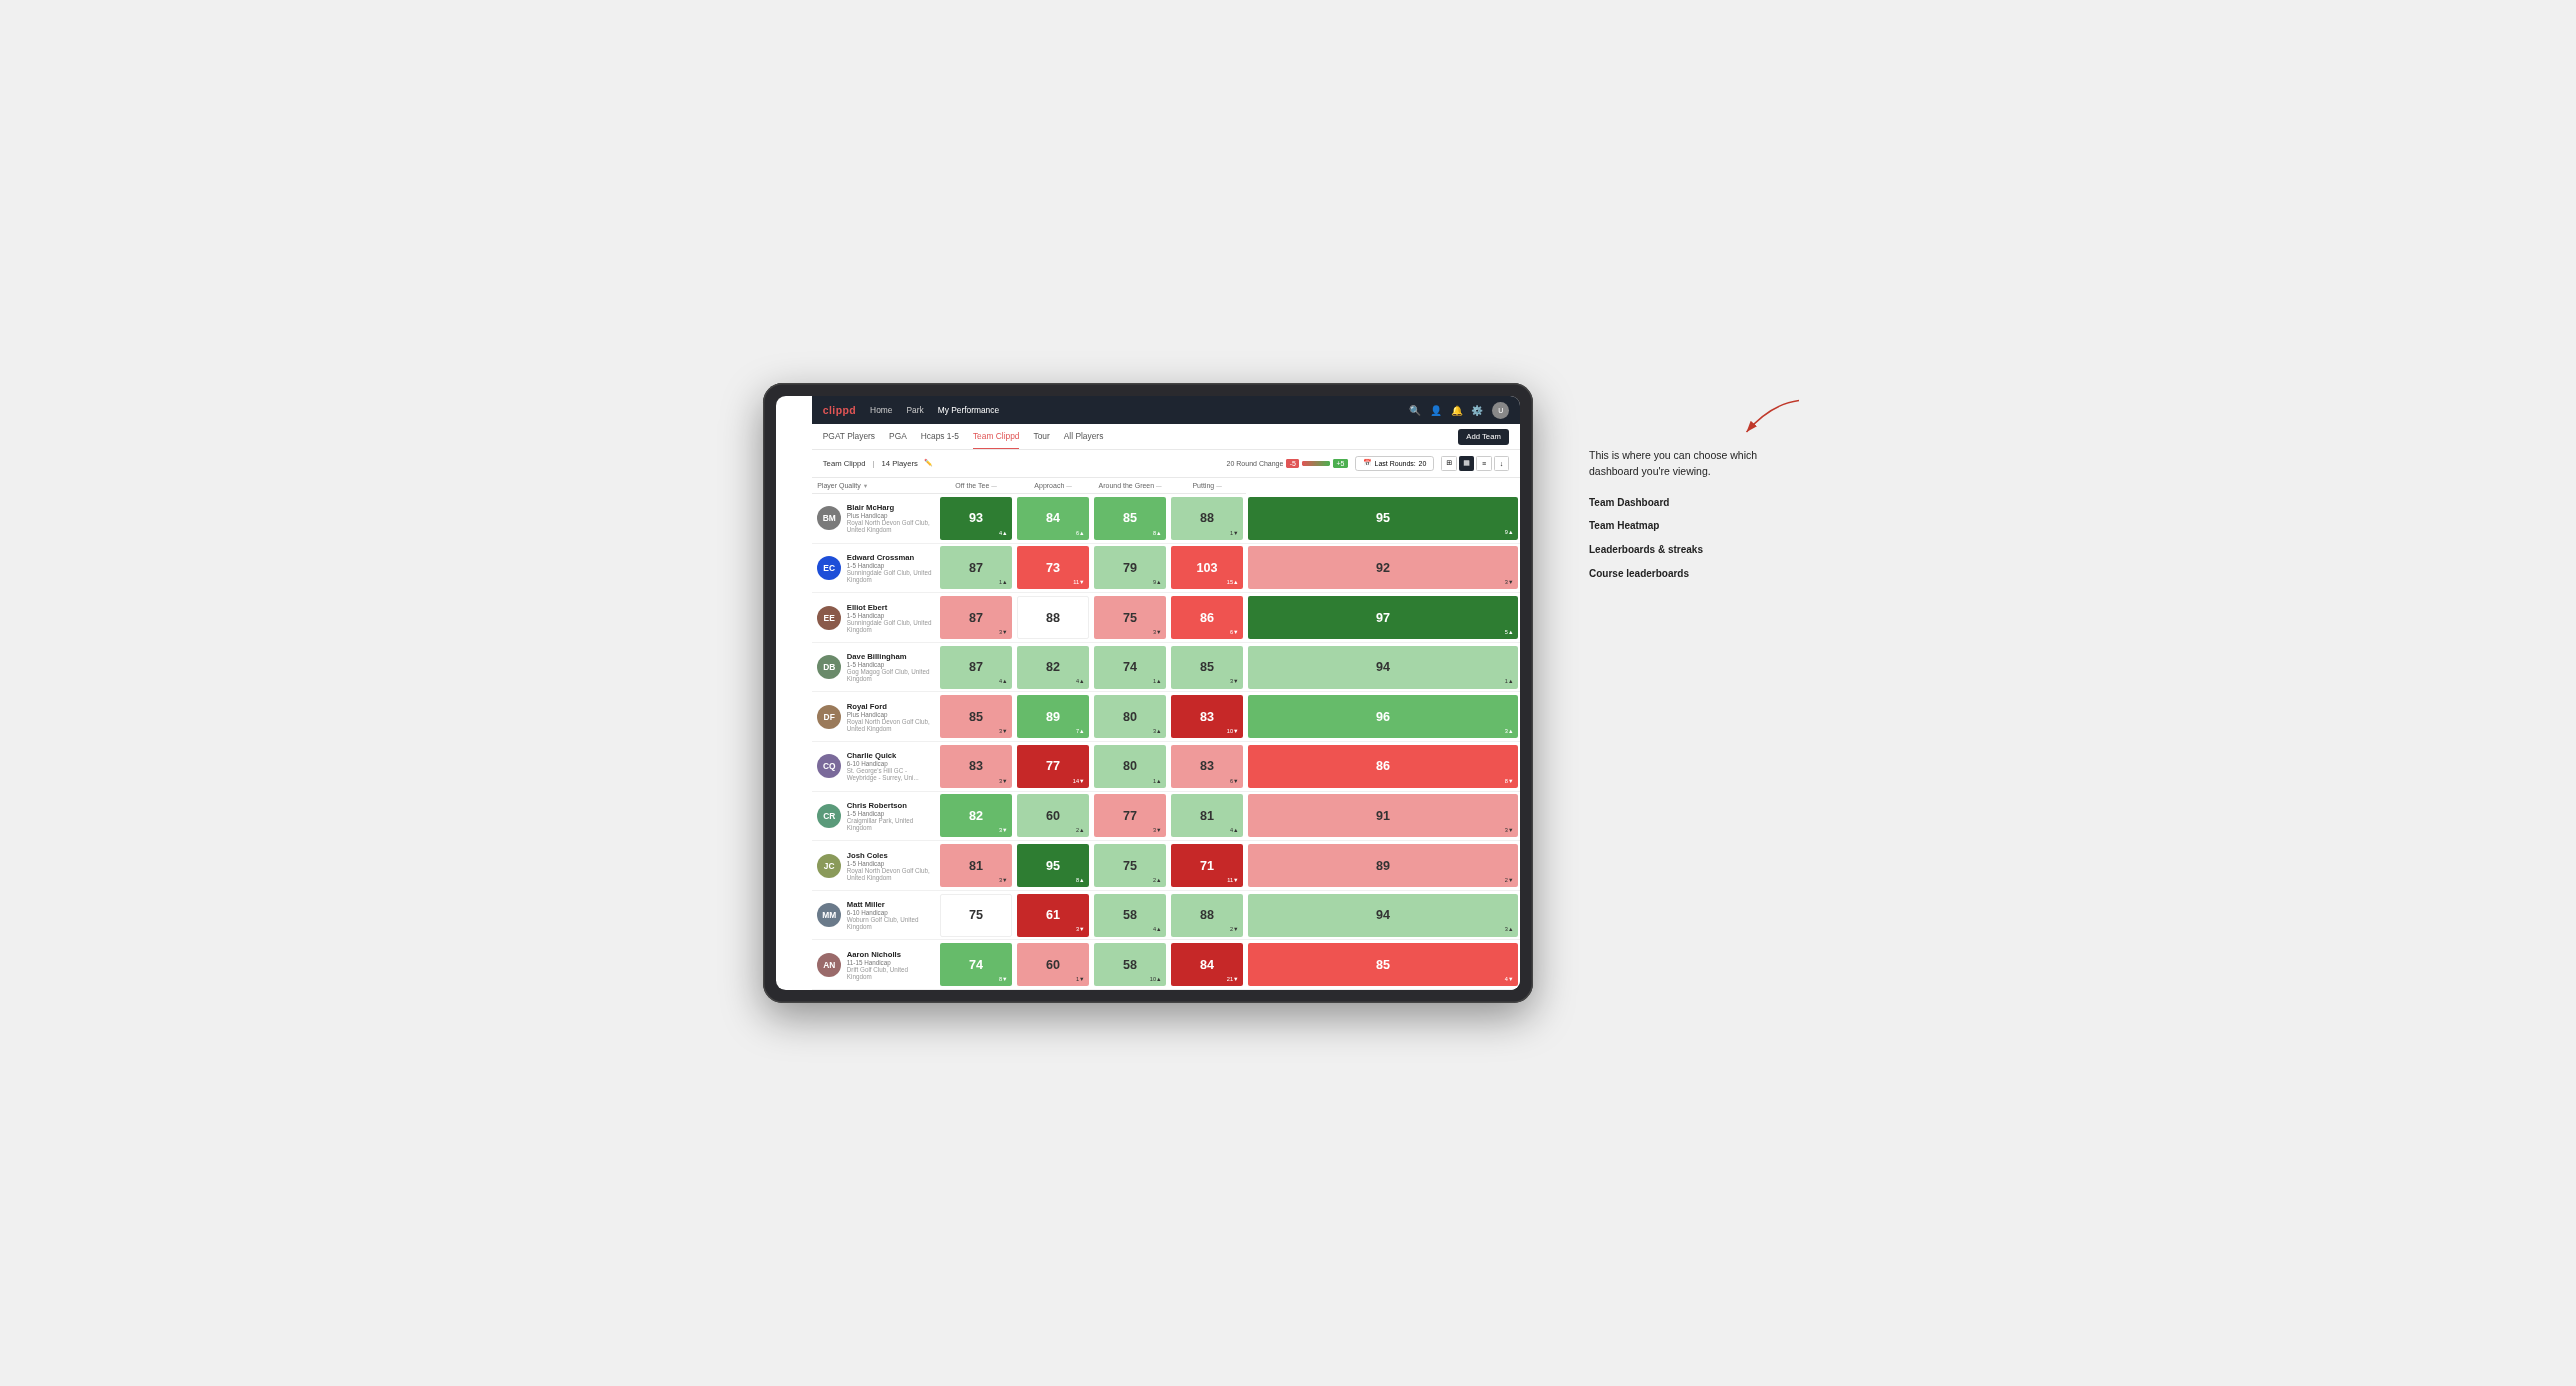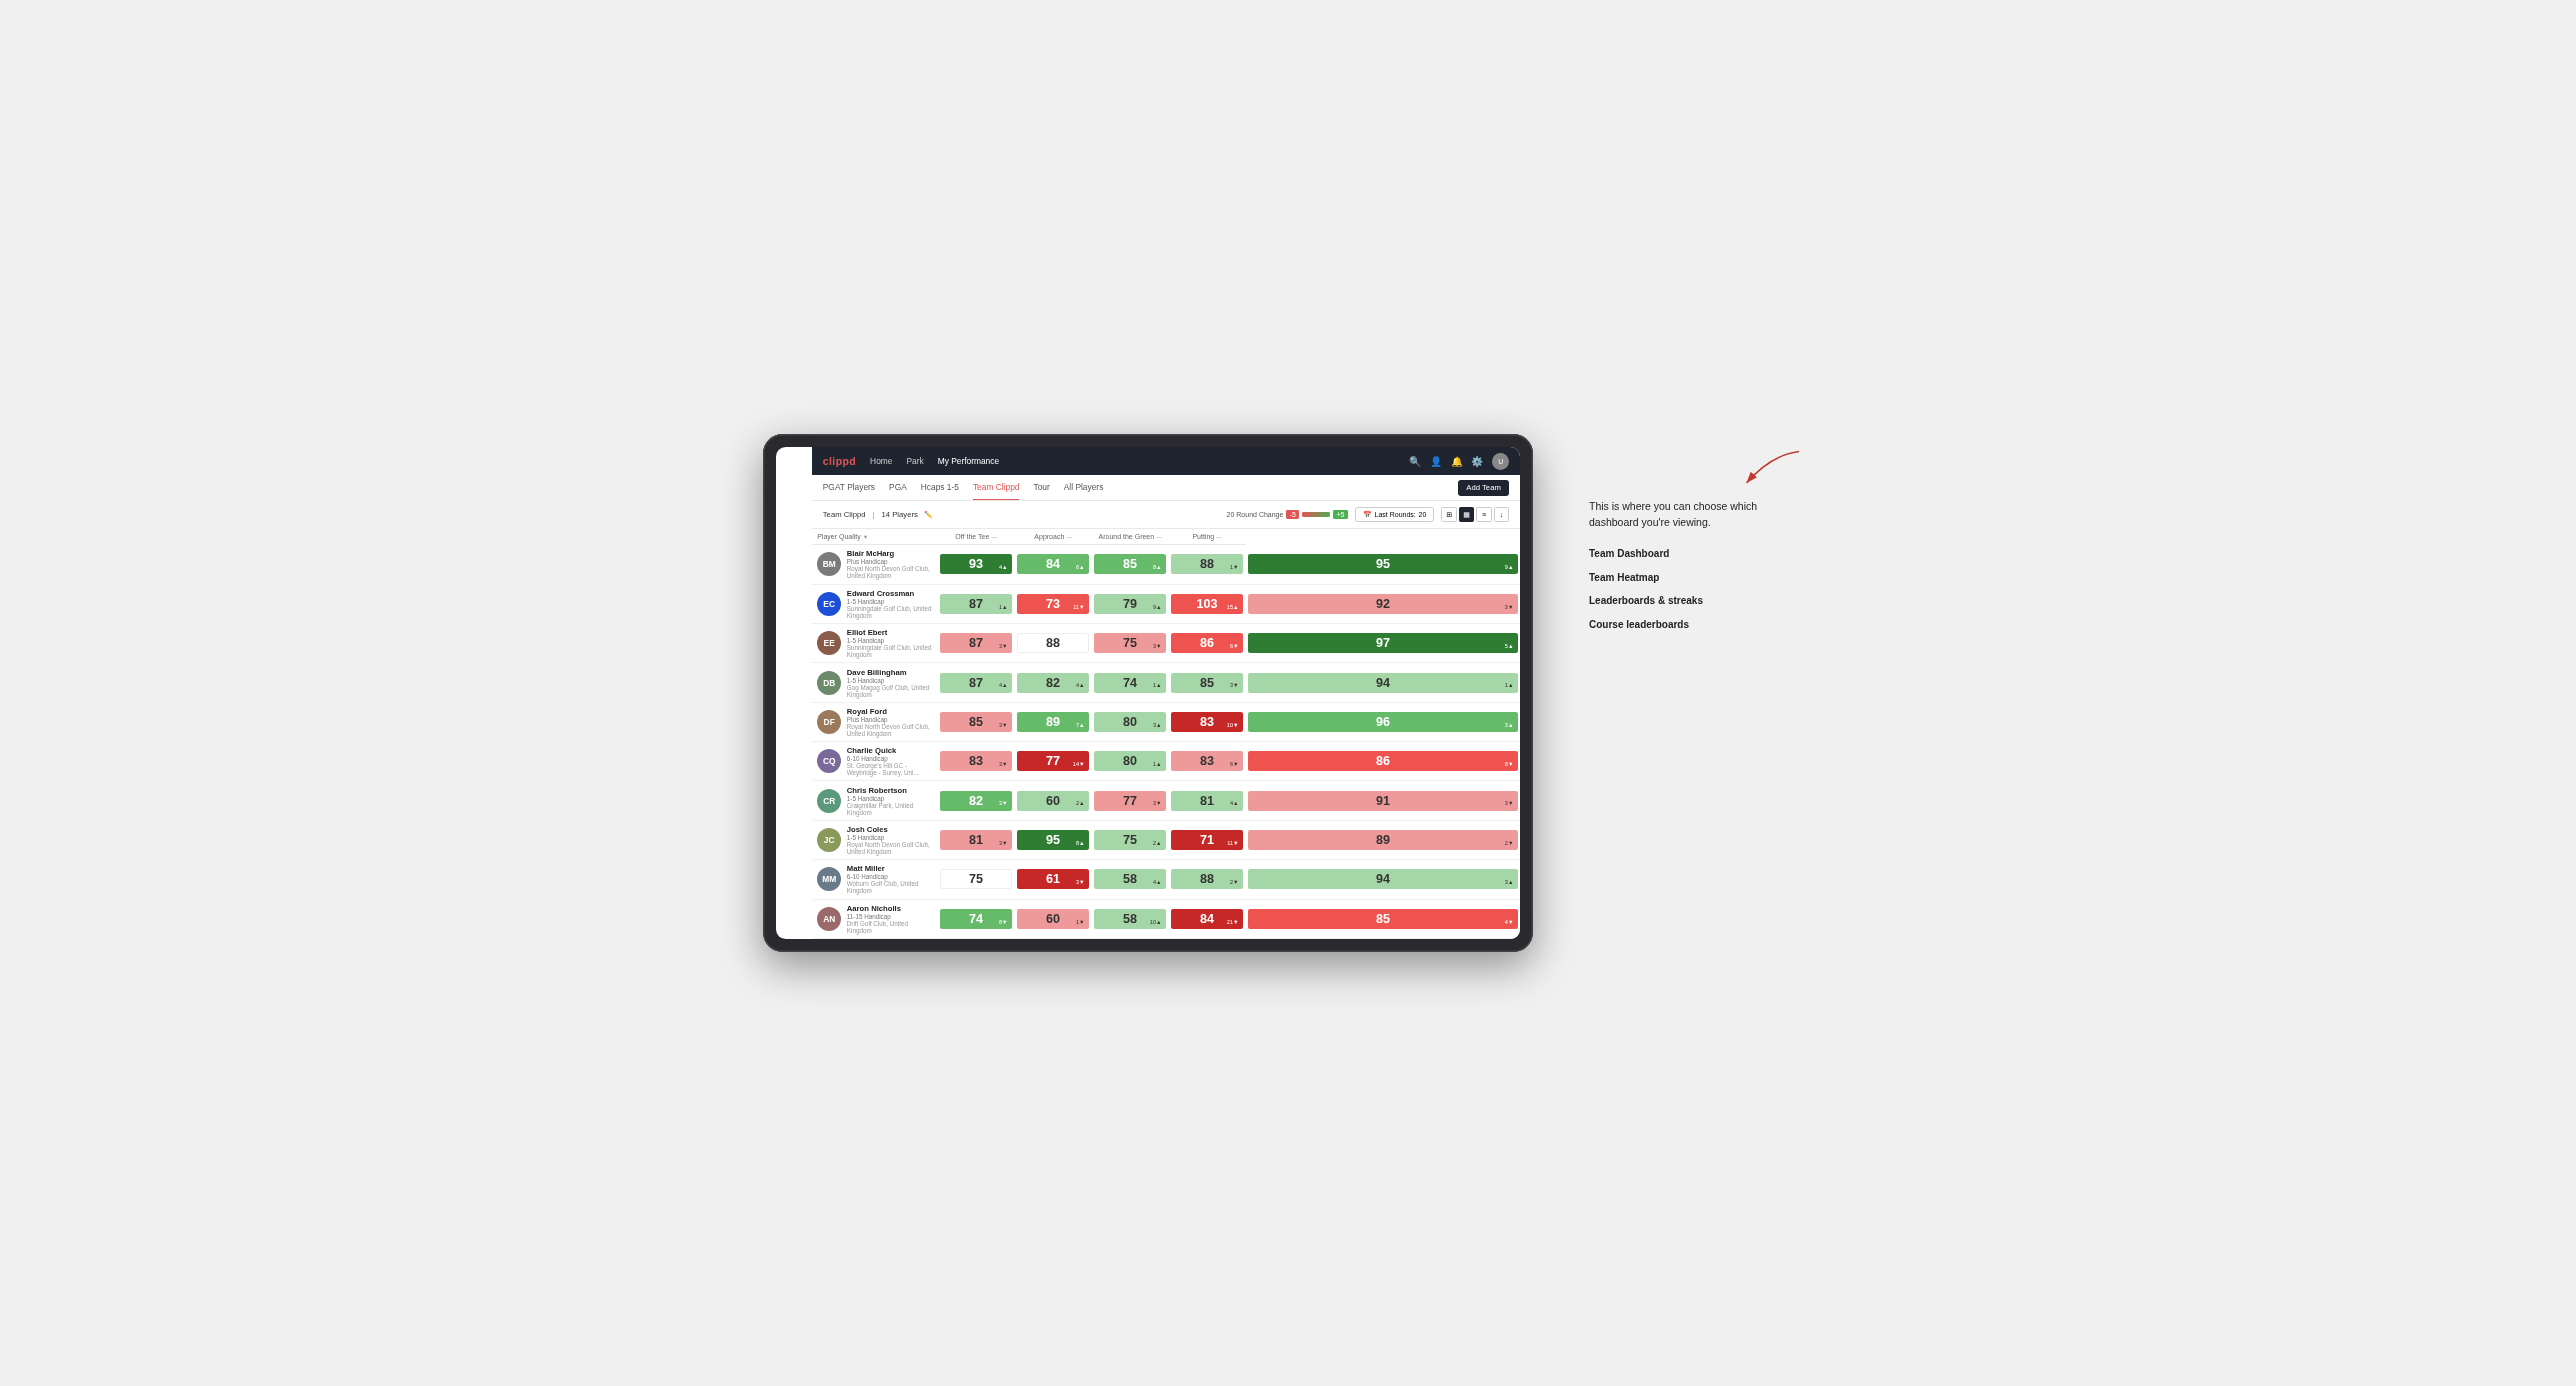--- a/index.html
+++ b/index.html
@@ -279,21 +279,21 @@
 
     .score-cell {
       text-align: center;
       padding: 2.8px;
     }
 
     .score-box {
       display: flex;
       align-items: center;
       justify-content: center;
-      height: 20px;
+      height: 43px;
       border-radius: 2.1px;
       font-weight: 700;
       font-size: 12.6px;
       position: relative;
     }
 
     .score-box .score-num {
       font-size: 12.6px;
       font-weight: 700;
     }

